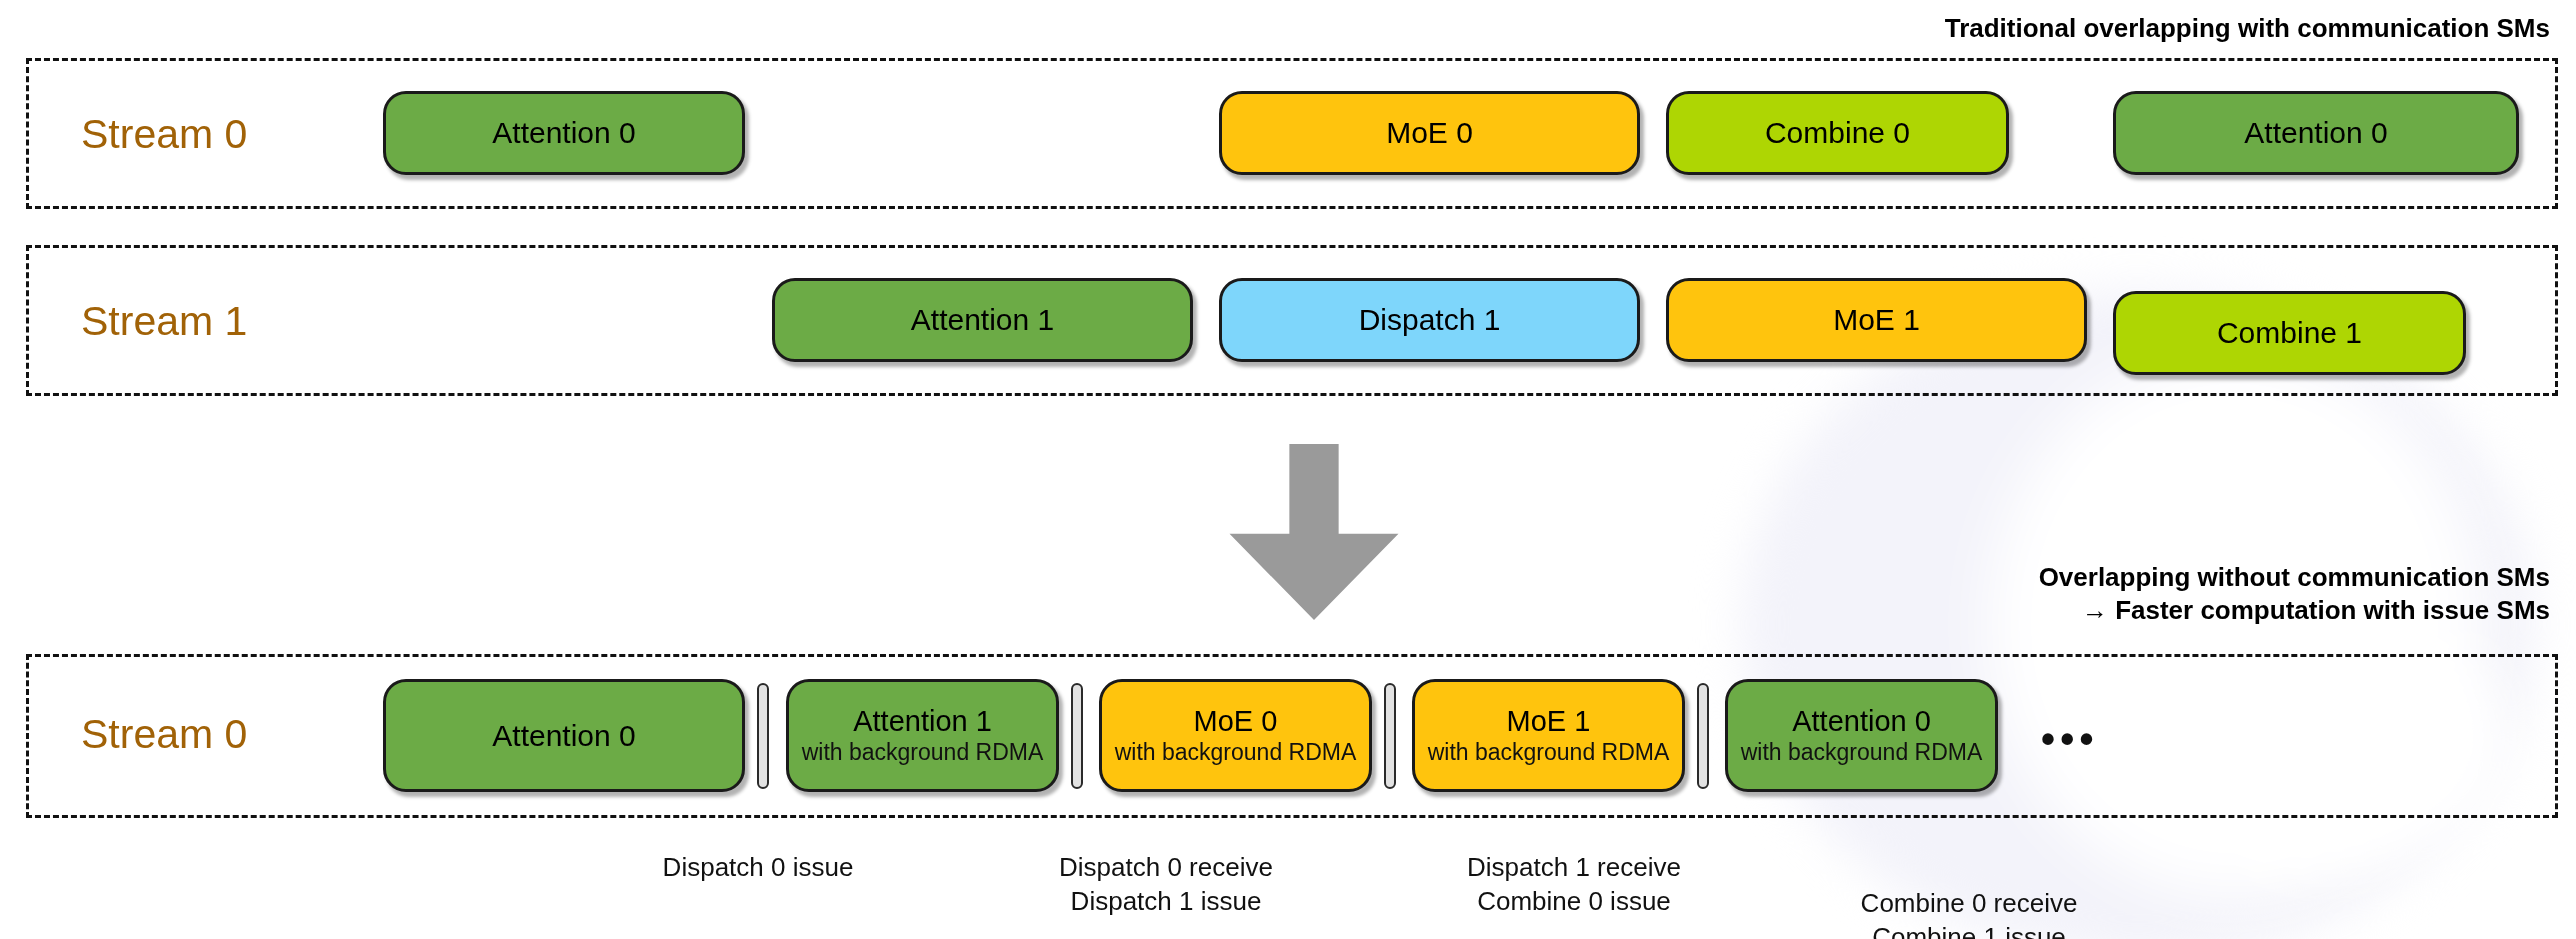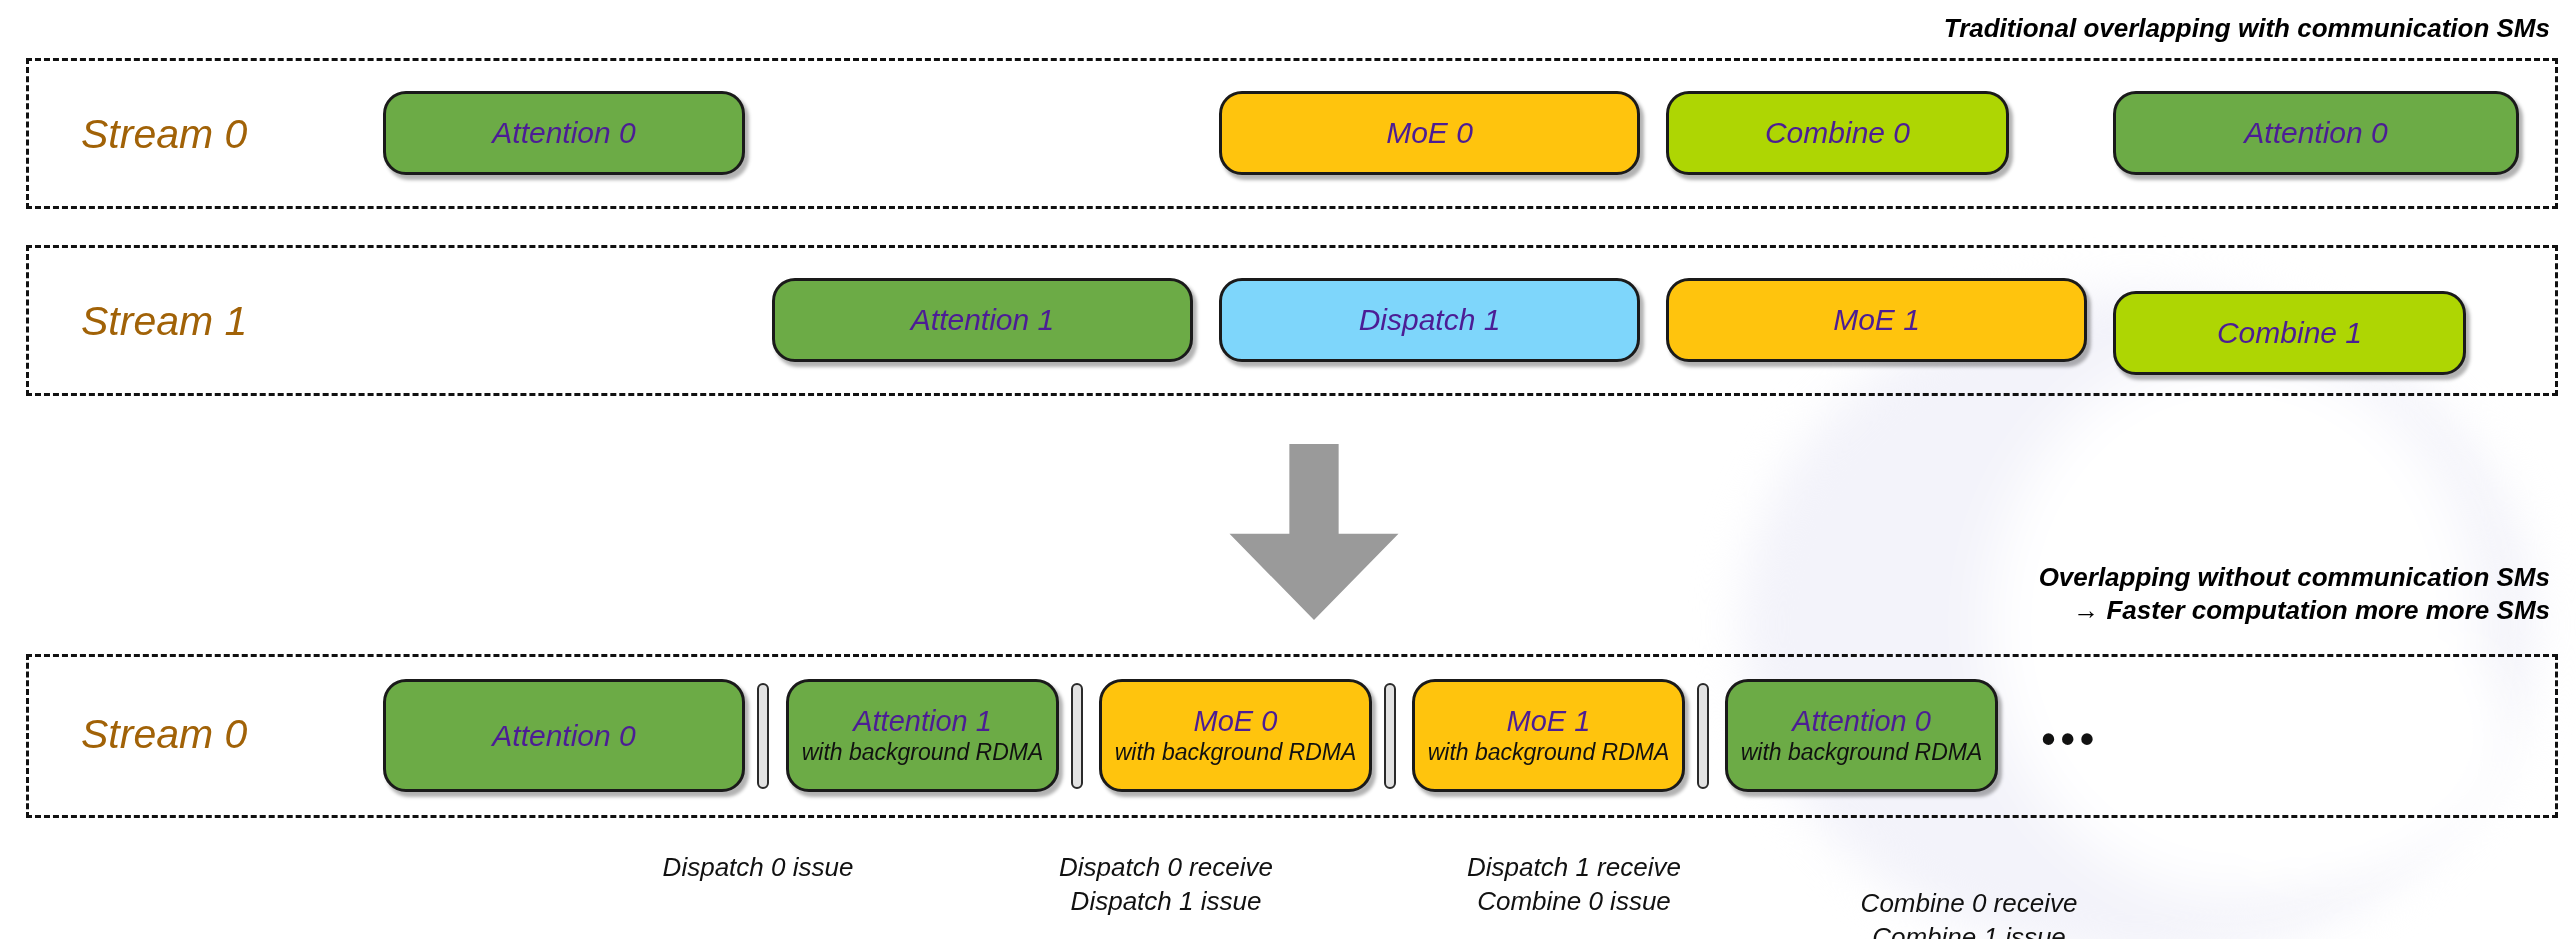--- a/index.html
+++ b/index.html
@@ -9,21 +9,20 @@
   }
   body {
     font-family: "Liberation Sans", sans-serif;
   }
   #canvas {
     position: relative;
     width: 2576px;
     height: 940px;
     background: #ffffff;
     overflow: hidden;
-    font-style: italic;
   }
 
   
   .wm {
     position: absolute;
     background: #f3f3fa;
     border-radius: 50%;
     filter: blur(23px);
     pointer-events: none;
   }
@@ -67,21 +66,21 @@
     border-radius: 23px;
     display: flex;
     flex-direction: column;
     align-items: center;
     justify-content: center;
     box-shadow: 3.5px 4.4px 3.5px rgba(0,0,0,0.30);
     overflow: hidden;
   }
   .block .title {
     font-size: 30px;
-    color: #4c1d95;
+    color: #000000;
     line-height: 1.12;
     white-space: nowrap;
   }
   .block.two-line .title { font-size: 29px; }
   .block .sub {
     font-size: 23px;
     color: #111111;
     line-height: 1.15;
     white-space: nowrap;
     margin-top: 1.8px;
@@ -167,21 +166,21 @@
   </div>
 
   <div class="arrow" style="left:1226px; top:444px; width:176px; height:176px;">
     <svg width="176" height="176" viewBox="0 0 200 200" aria-hidden="true">
       <polygon points="72,0 128,0 128,102 196,102 100,200 4,102 72,102" fill="#9a9a9a"></polygon>
     </svg>
   </div>
 
   <div class="heading" style="right:26px; top:561px;">
     <div>Overlapping without communication SMs</div>
-    <div>→ Faster computation more more SMs</div>
+    <div>→ Faster computation with issue SMs</div>
   </div>
 
   <div class="stream-box" style="left:26px; top:654px; width:2532px; height:164px;"></div>
   <div class="stream-label" style="left:81px; top:714px;">Stream 0</div>
 
   <div class="block" style="left:383px; top:679px; width:362px; height:113px; background:#6cab46;">
     <div class="title">Attention 0</div>
   </div>
 
   <div class="sep" style="left:757px; top:683px; height:106px;"></div>

